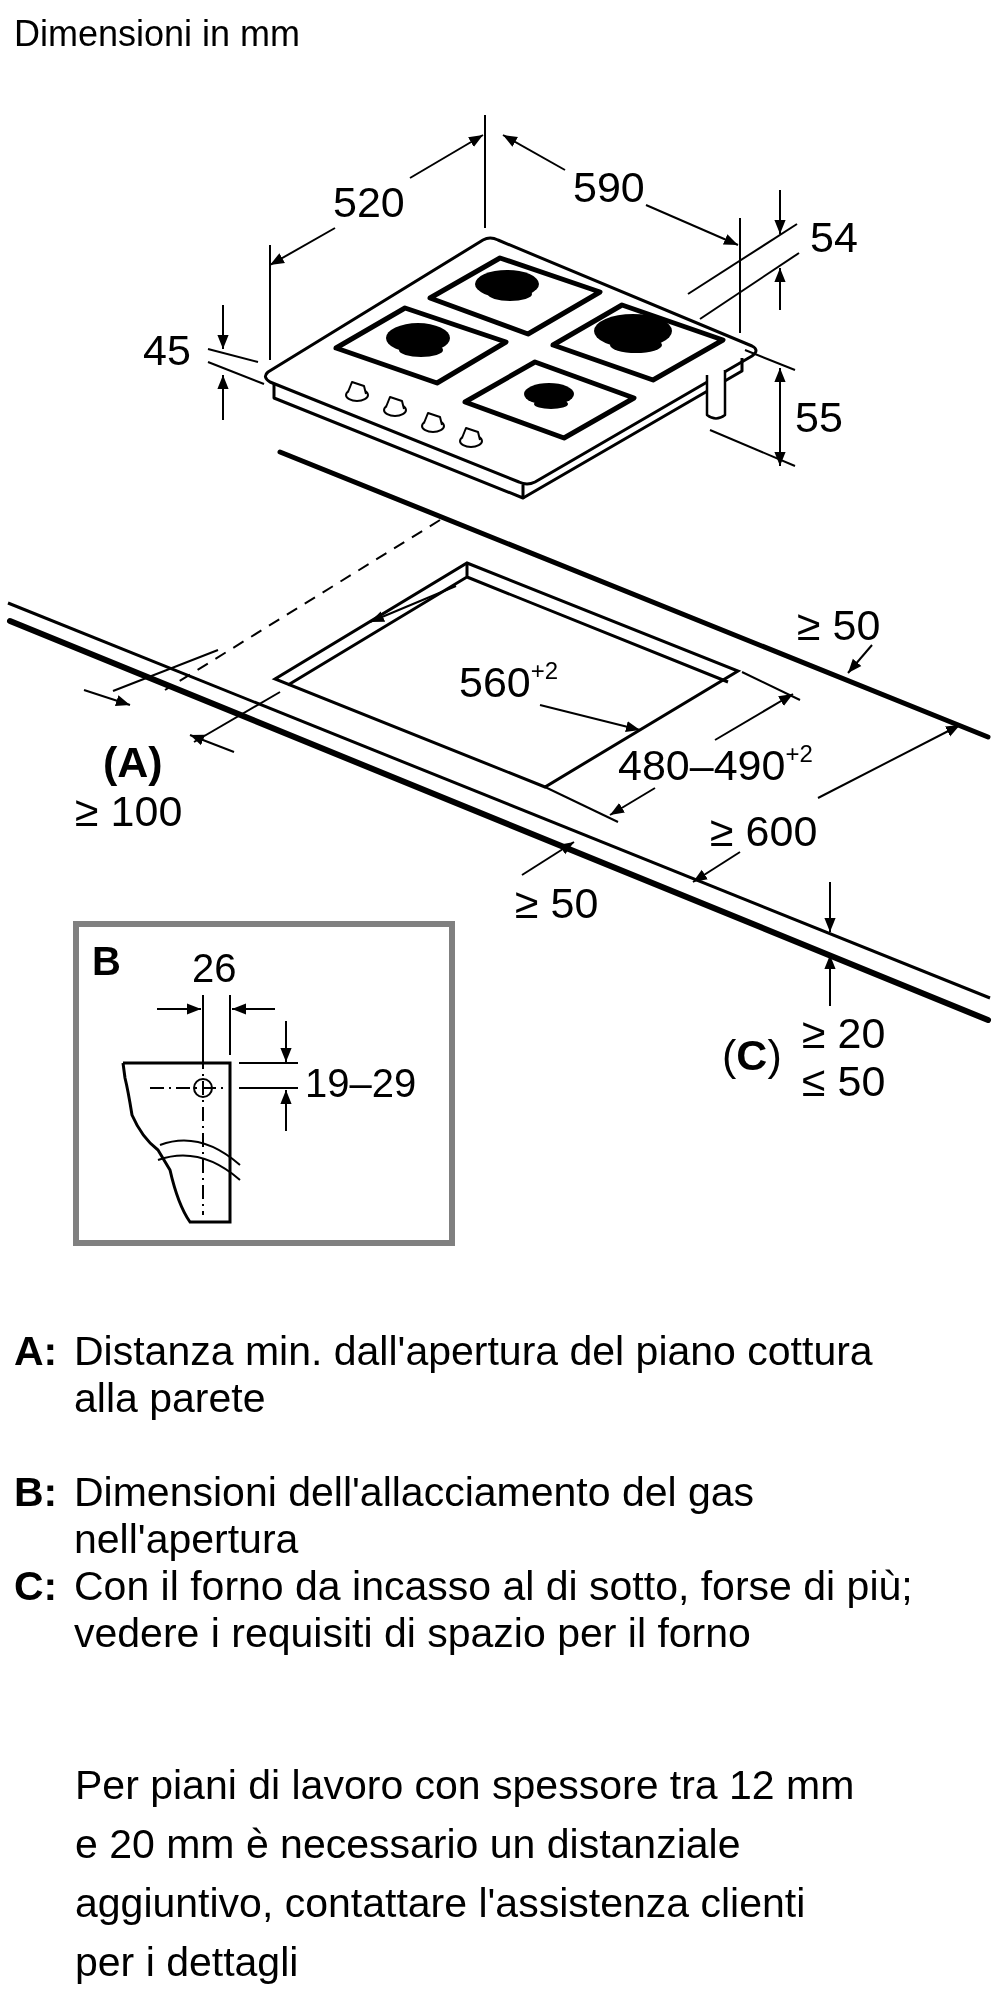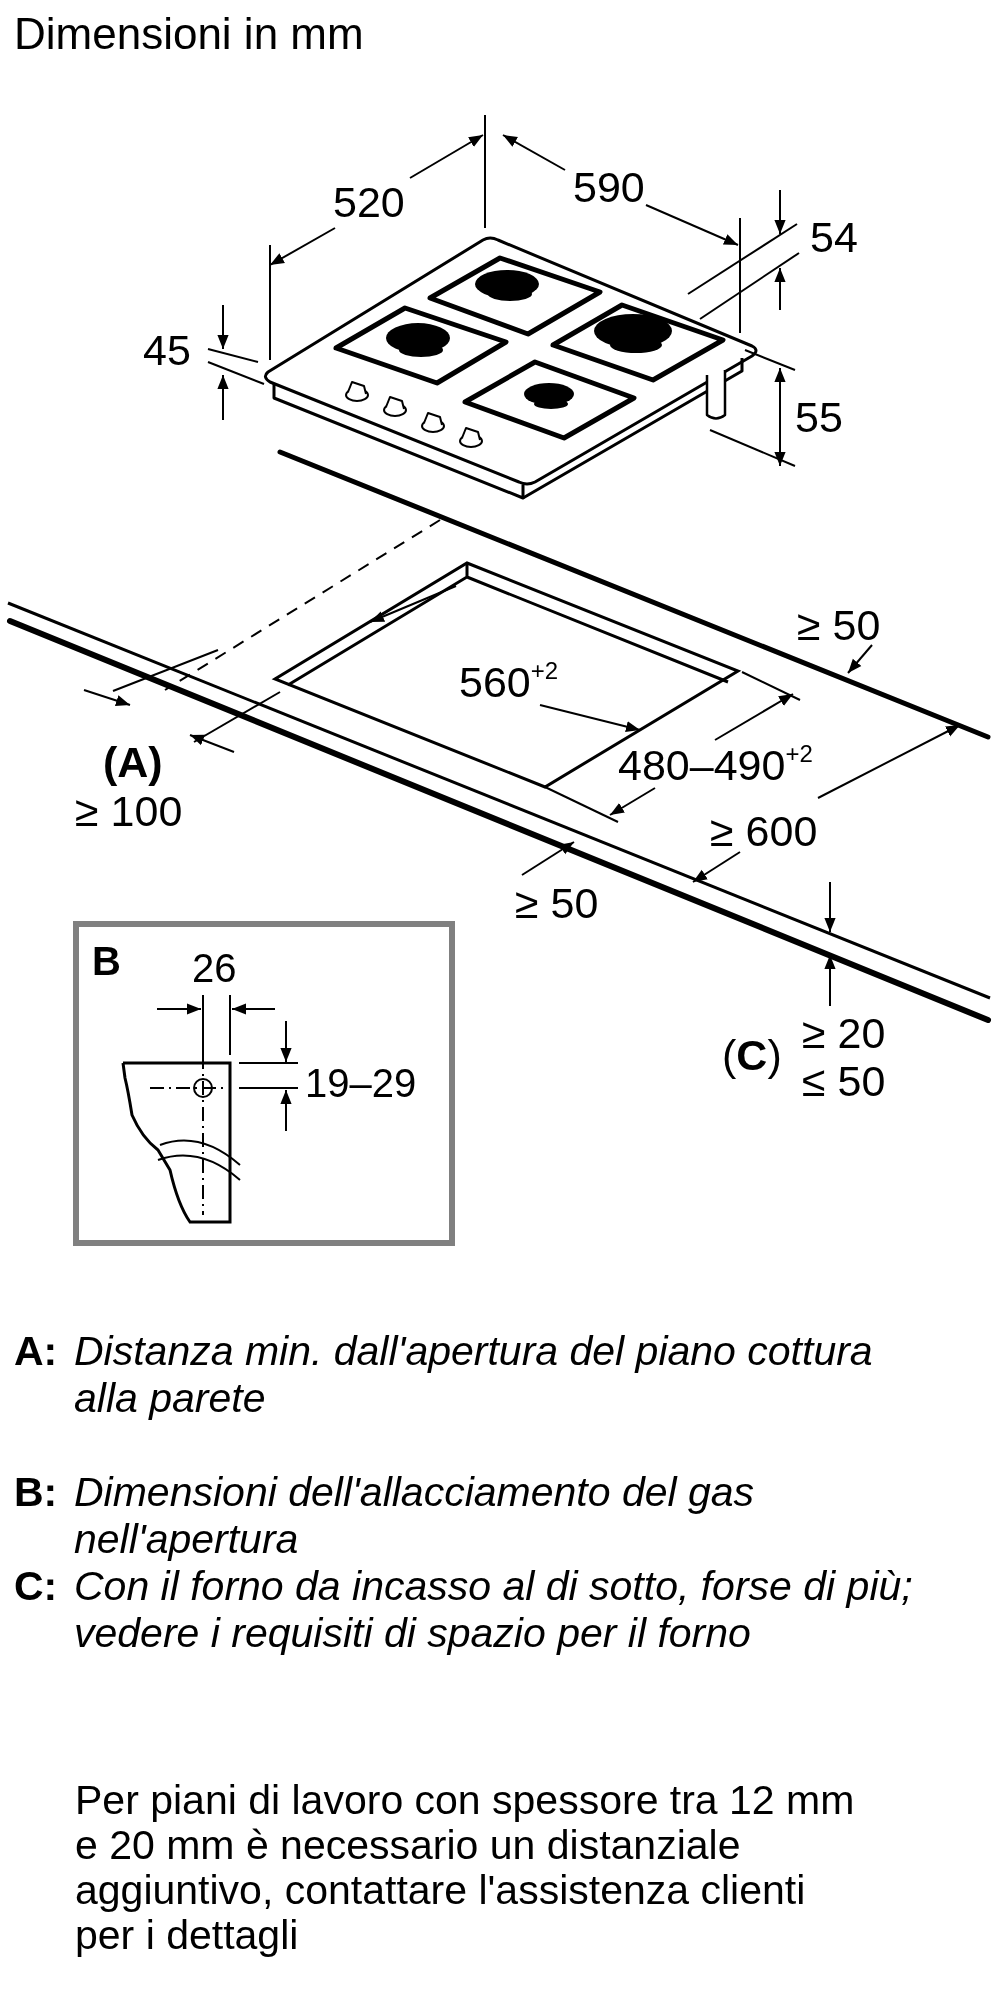--- a/index.html
+++ b/index.html
@@ -1,25 +1,25 @@
 <!DOCTYPE html>
 <html><head>
 <meta charset="utf-8">
 <style>
   html, body { margin: 0; padding: 0; background: #ffffff; }
   body { width: 1000px; height: 2000px; position: relative; overflow: hidden;
          font-family: "Liberation Sans", sans-serif; color: #000; }
-  .title { position: absolute; left: 14px; top: 8px; font-size: 44px; line-height: 52px; }
+  .title { position: absolute; left: 14px; top: 8px; font-size: 36px; line-height: 52px; }
   svg.diagram { position: absolute; left: 0; top: 0; }
   svg text { font-family: "Liberation Sans", sans-serif; fill: #000; }
   .legend { position: absolute; left: 14px; font-size: 41px; line-height: 47px; }
   .legend .row { display: flex; }
   .legend .key { width: 60px; font-weight: bold; flex: none; }
-  .legend .txt { width: 860px; font-style: italic; }
-  .note { position: absolute; left: 75px; top: 1756px; width: 780px; font-size: 41px; line-height: 45px; margin-top: 22px; }
+  .legend .txt { width: 860px; }
+  .note { position: absolute; left: 75px; top: 1756px; width: 780px; font-size: 41px; line-height: 59px; }
 </style>
 </head>
 <body>
 
 <div class="title">Dimensioni in mm</div>
 
 <svg class="diagram" width="1000" height="1260" viewBox="0 0 1000 1260">
   <defs>
     <marker id="arr" viewBox="0 0 10 10" refX="10" refY="5" markerWidth="14" markerHeight="14" orient="auto-start-reverse" markerUnits="userSpaceOnUse">
       <path d="M0,1 L10,5 L0,9 z" fill="#000"></path>

